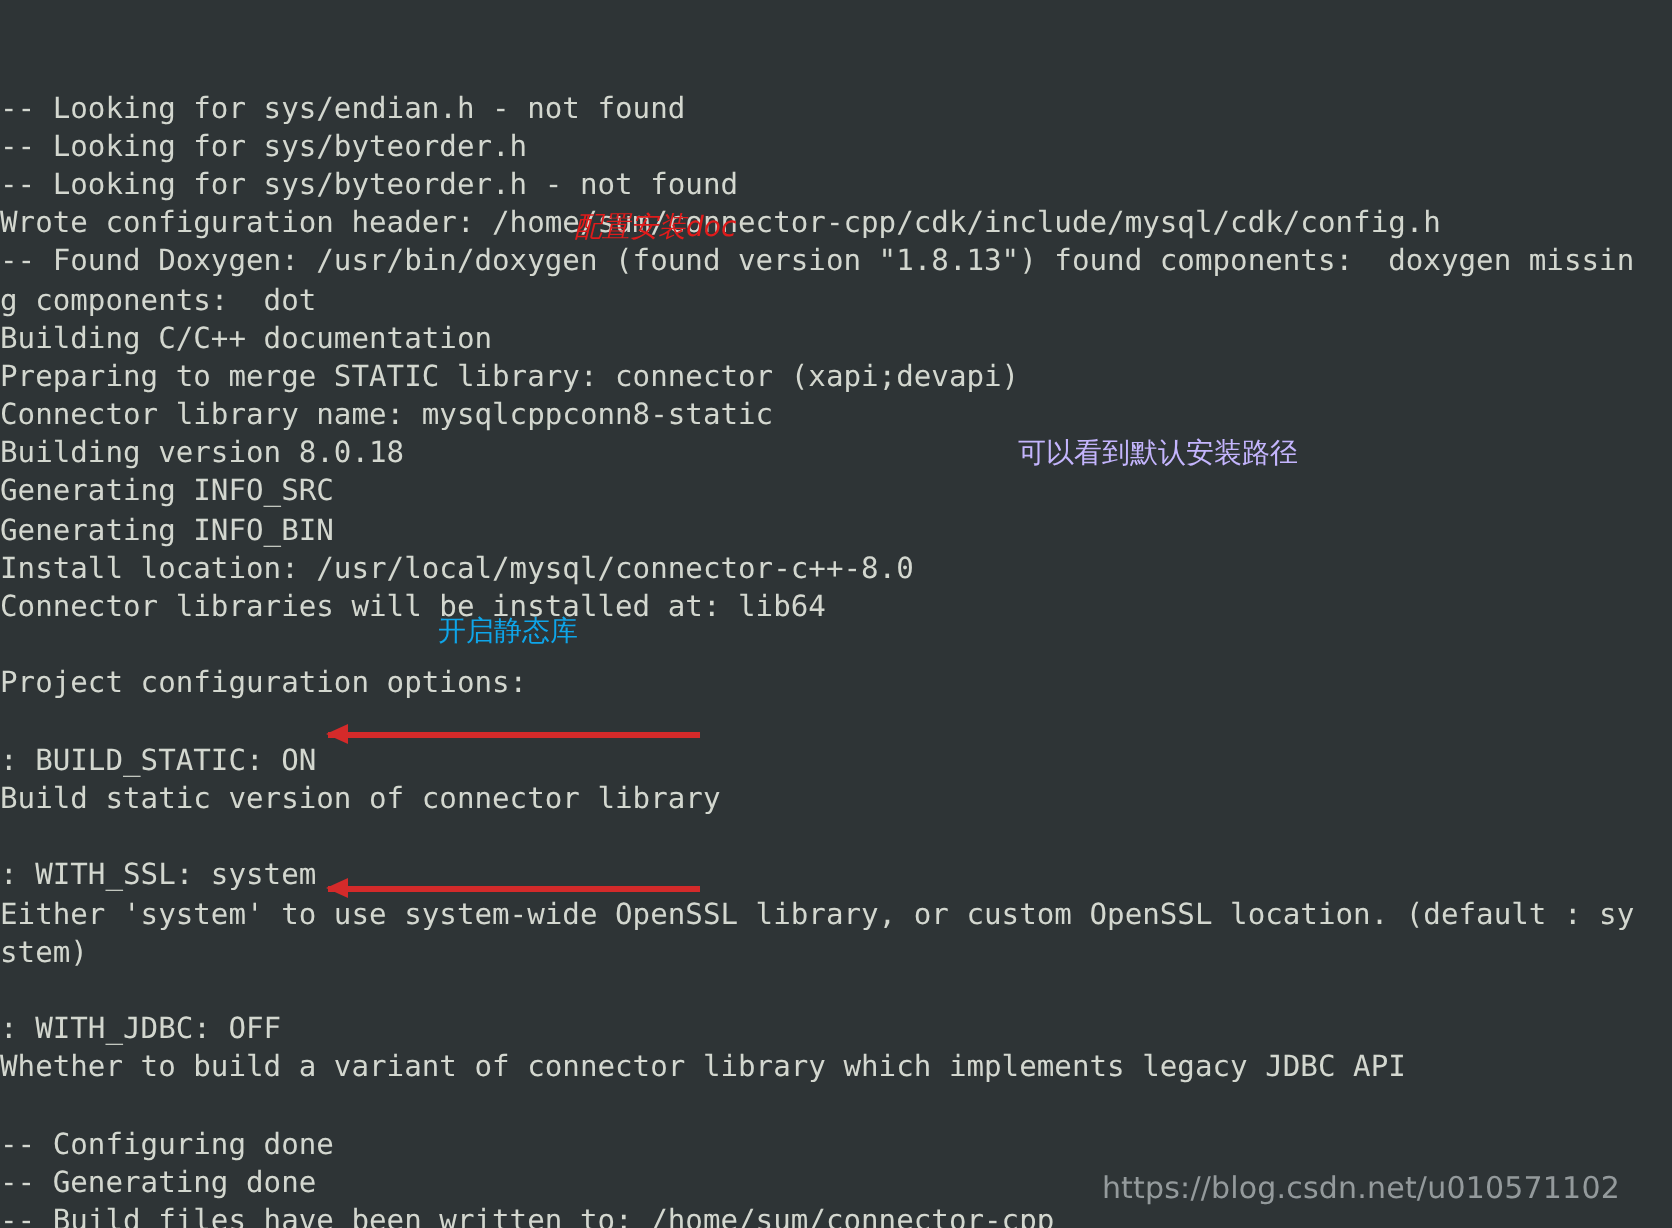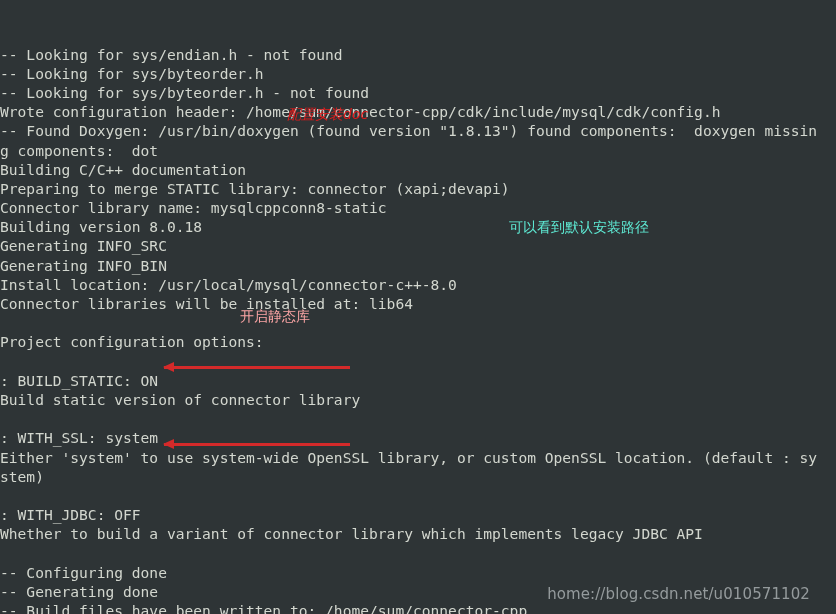--- a/index.html
+++ b/index.html
@@ -84,20 +84,20 @@
 
     
     
 
     
     
   </div>
 
   <div id="annotation-layer">
       <div class="annot" style="left: 287px; top: 106px; color: rgb(224, 27, 27); font-style: italic;">配置安装doc</div>
-      <div class="annot" style="left: 509px; top: 219px; color: #5eead4;">可以看到默认安装路径</div>
-      <div class="annot" style="left: 240px; top: 308px; color: #fca5a5;">开启静态库</div>
+      <div class="annot" style="left: 509px; top: 219px; color: #c4b5fd;">可以看到默认安装路径</div>
+      <div class="annot" style="left: 219px; top: 308px; color: #0ea5e9;">开启静态库</div>
       <div class="arrow" style="left: 164px; top: 366px; width: 186px;"></div>
       <div class="arrow" style="left: 164px; top: 443px; width: 186px;"></div>
     </div>
 
-  <div id="watermark">home://blog.csdn.net/u010571102</div>
+  <div id="watermark">https://blog.csdn.net/u010571102</div>
 </div>
 
 </body></html>

